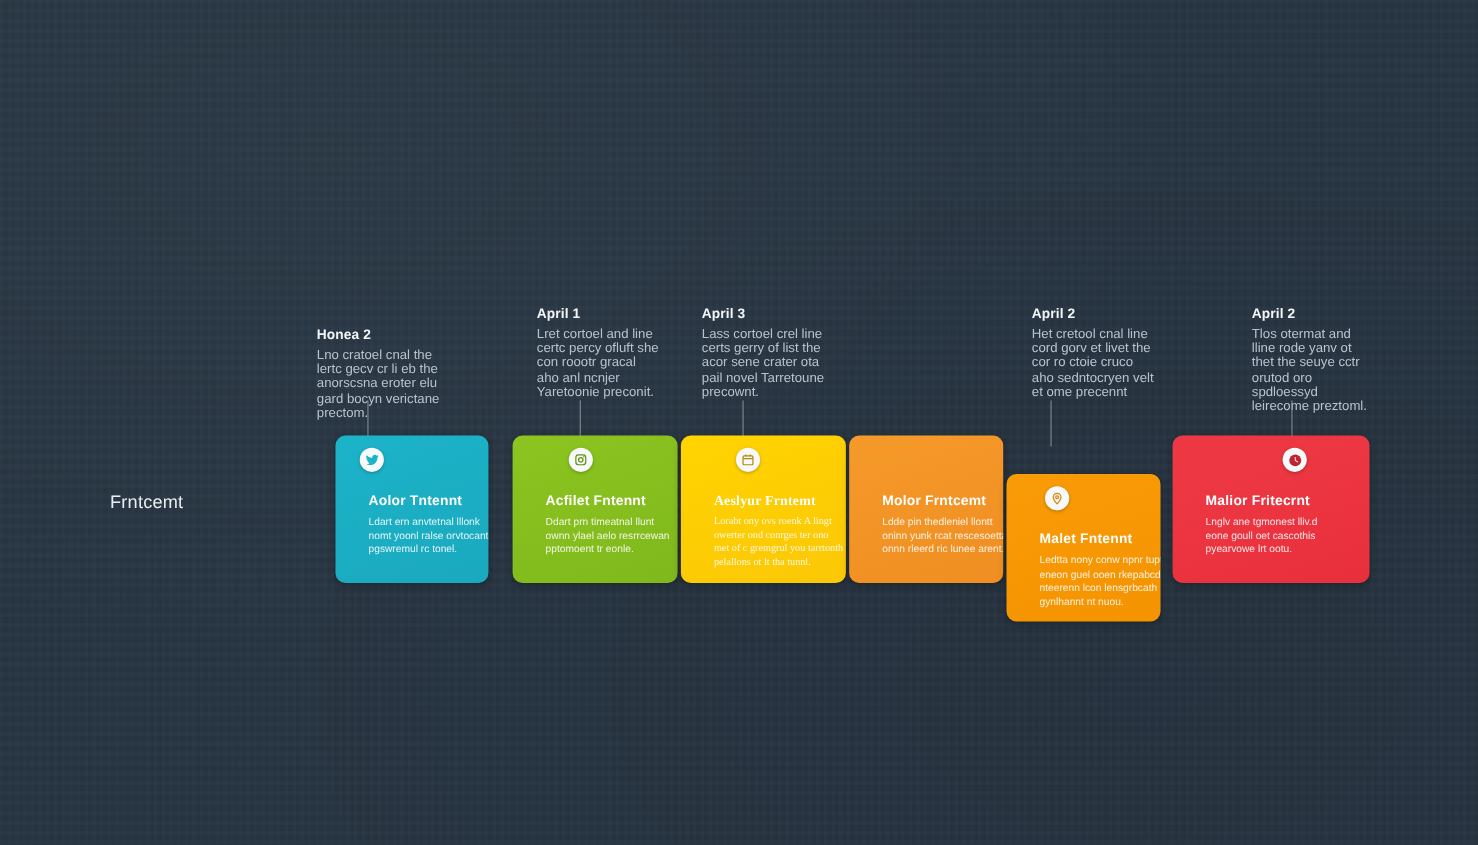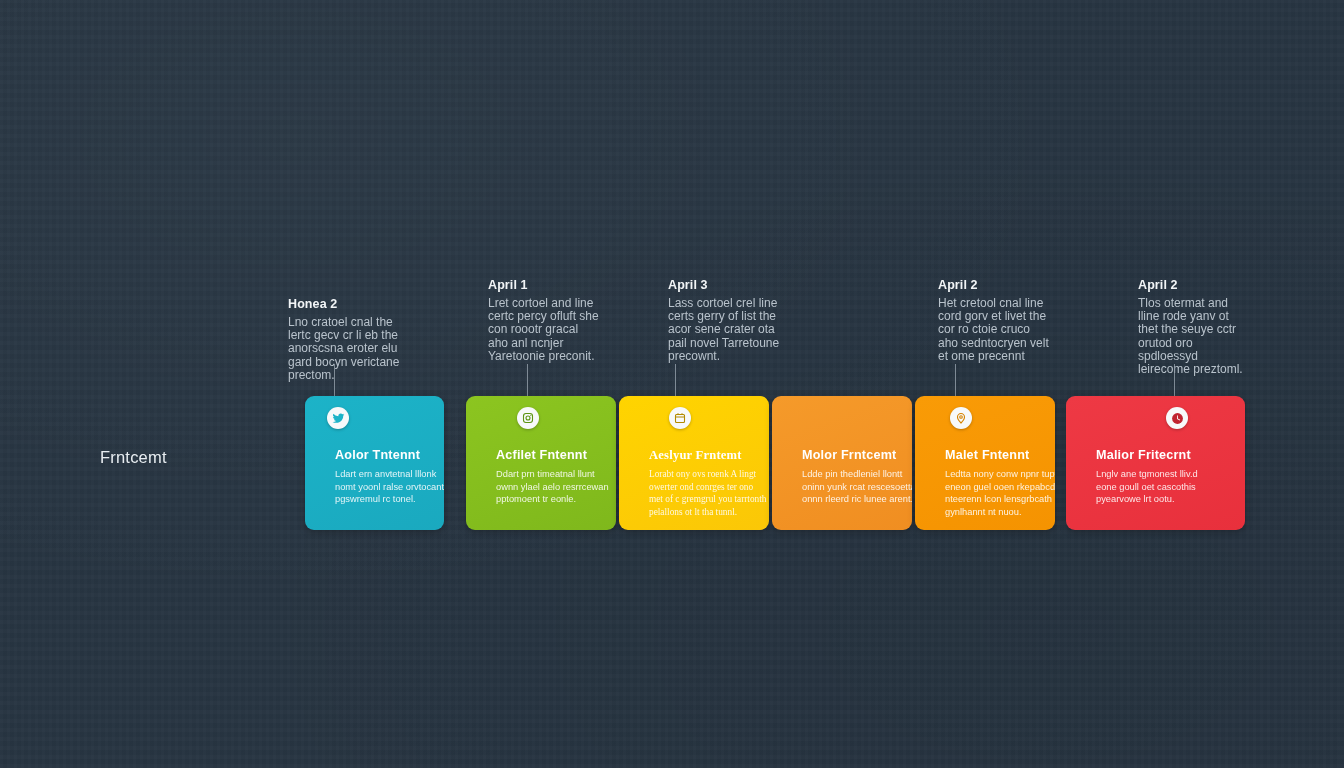--- a/index.html
+++ b/index.html
@@ -111,21 +111,21 @@
       <div class="date-block" style="left: 288px; top: 278px; margin-top: 19px;">
         <div class="date-title">Honea 2</div>
         <div class="date-desc">Lno cratoel cnal the lertc gecv cr li eb the anorscsna eroter elu  gard bocyn verictane prectom.</div>
       </div>
       <div class="connector" style="left: 334px; top: 364px; height: 42px; background: rgb(142, 154, 165);"></div>
       <div class="date-block" style="left: 488px; top: 278px;">
         <div class="date-title">April 1</div>
         <div class="date-desc">Lret cortoel and line certc percy ofluft she con roootr gracal aho anl ncnjer Yaretoonie preconit.</div>
       </div>
       <div class="connector" style="left: 527px; top: 364px; height: 42px; background: rgb(142, 154, 165);"></div>
-      <div class="date-block" style="left: 638px; top: 278px; margin-left: 30px;">
+      <div class="date-block" style="left: 638px; top: 278px;">
         <div class="date-title">April 3</div>
         <div class="date-desc">Lass cortoel crel line certs gerry of list the acor sene crater ota pail novel Tarretoune precownt.</div>
       </div>
       <div class="connector" style="left: 675px; top: 364px; height: 42px; background: rgb(142, 154, 165);"></div>
       <div class="date-block" style="left: 938px; top: 278px;">
         <div class="date-title">April 2</div>
         <div class="date-desc">Het cretool cnal line cord gorv et livet the cor ro ctoie cruco aho sedntocryen velt et ome precennt</div>
       </div>
       <div class="connector" style="left: 955px; top: 364px; height: 42px; background: rgb(142, 154, 165);"></div>
       <div class="date-block" style="left: 1138px; top: 278px;">
@@ -165,21 +165,21 @@
         <line x1="16" y1="2.5" x2="16" y2="6"></line>
       </svg>
         </div>
         <div class="card-title">Aeslyur Frntemt</div>
         <div class="card-desc">Lorabt ony ovs roenk A lingt owerter ond conrges ter ono met of c gremgrul you tarrtonth pelallons ot lt tha tunnl.</div>
       </div>
       <div class="card" style="left: 772px; width: 140px; background: linear-gradient(160deg, rgb(245, 154, 42) 0%, rgb(240, 142, 33) 100%);">
         <div class="card-title">Molor Frntcemt</div>
         <div class="card-desc">Ldde pin thedleniel llontt oninn yunk rcat rescesoetta onnn rleerd ric lunee arent.</div>
       </div>
-      <div class="card" style="left: 915px; width: 140px; background: linear-gradient(160deg, rgb(249, 155, 6) 0%, rgb(245, 147, 1) 100%);">
+      <div class="card" style="left: 915px; width: 140px; background: linear-gradient(160deg, rgb(249, 155, 6) 0%, rgb(245, 147, 1) 100%); margin-top: 35px;">
         <div class="badge" style="left: 35px;">
           <svg width="12" height="12" viewBox="0 0 24 24" fill="none" stroke="#d58300" stroke-width="2.2">
         <path d="M12 22s7-7.1 7-12a7 7 0 1 0-14 0c0 4.9 7 12 7 12z"></path>
         <circle cx="12" cy="10" r="2.6"></circle>
       </svg>
         </div>
         <div class="card-title">Malet Fntennt</div>
         <div class="card-desc">Ledtta nony conw npnr tupt eneon guel ooen rkepabcdla nteerenn lcon lensgrbcath gynlhannt nt nuou.</div>
       </div>
       <div class="card" style="left: 1066px; width: 179px; background: linear-gradient(160deg, rgb(238, 57, 68) 0%, rgb(232, 48, 60) 100%);">

